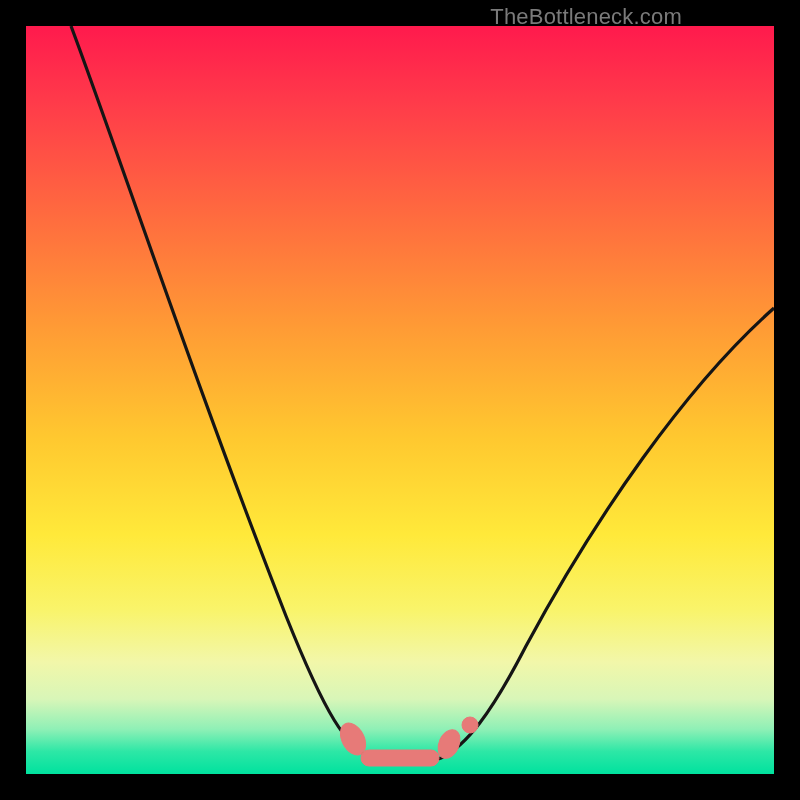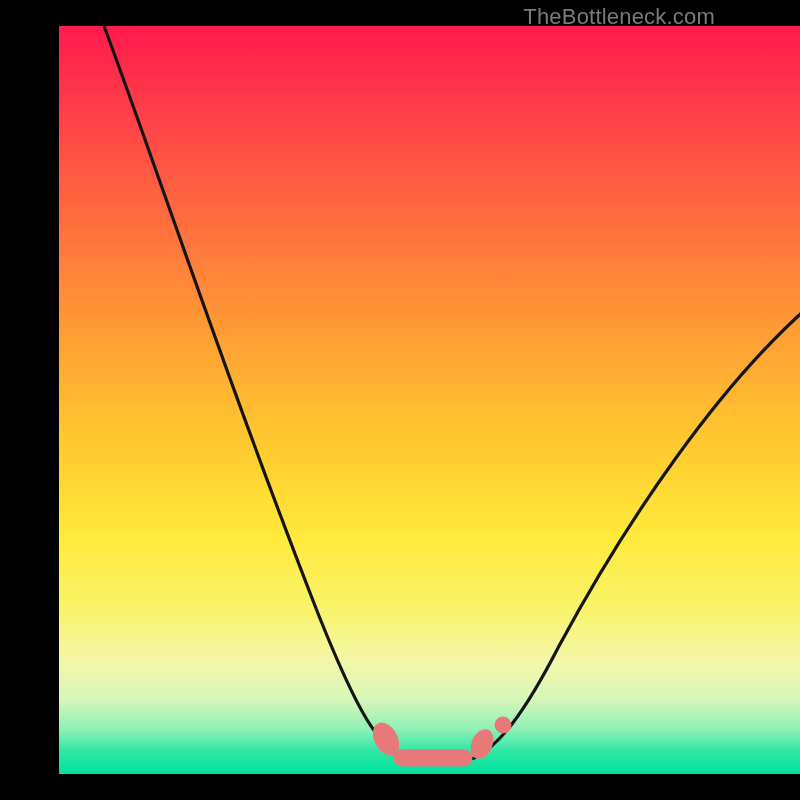--- a/index.html
+++ b/index.html
@@ -9,21 +9,20 @@
     height: 800px;
     background: #000;
     overflow: hidden;
     font-family: Arial, Helvetica, sans-serif;
   }
   .frame {
     position: absolute;
     left: 0; top: 0;
     width: 692px; height: 800px;
     background: #000;
-    margin-left: 33px;
   }
   .plot {
     position: absolute;
     left: 26px;
     top: 26px;
     width: 748px;
     height: 748px;
     background: linear-gradient(
       to bottom,
       #ff1a4d 0%,

